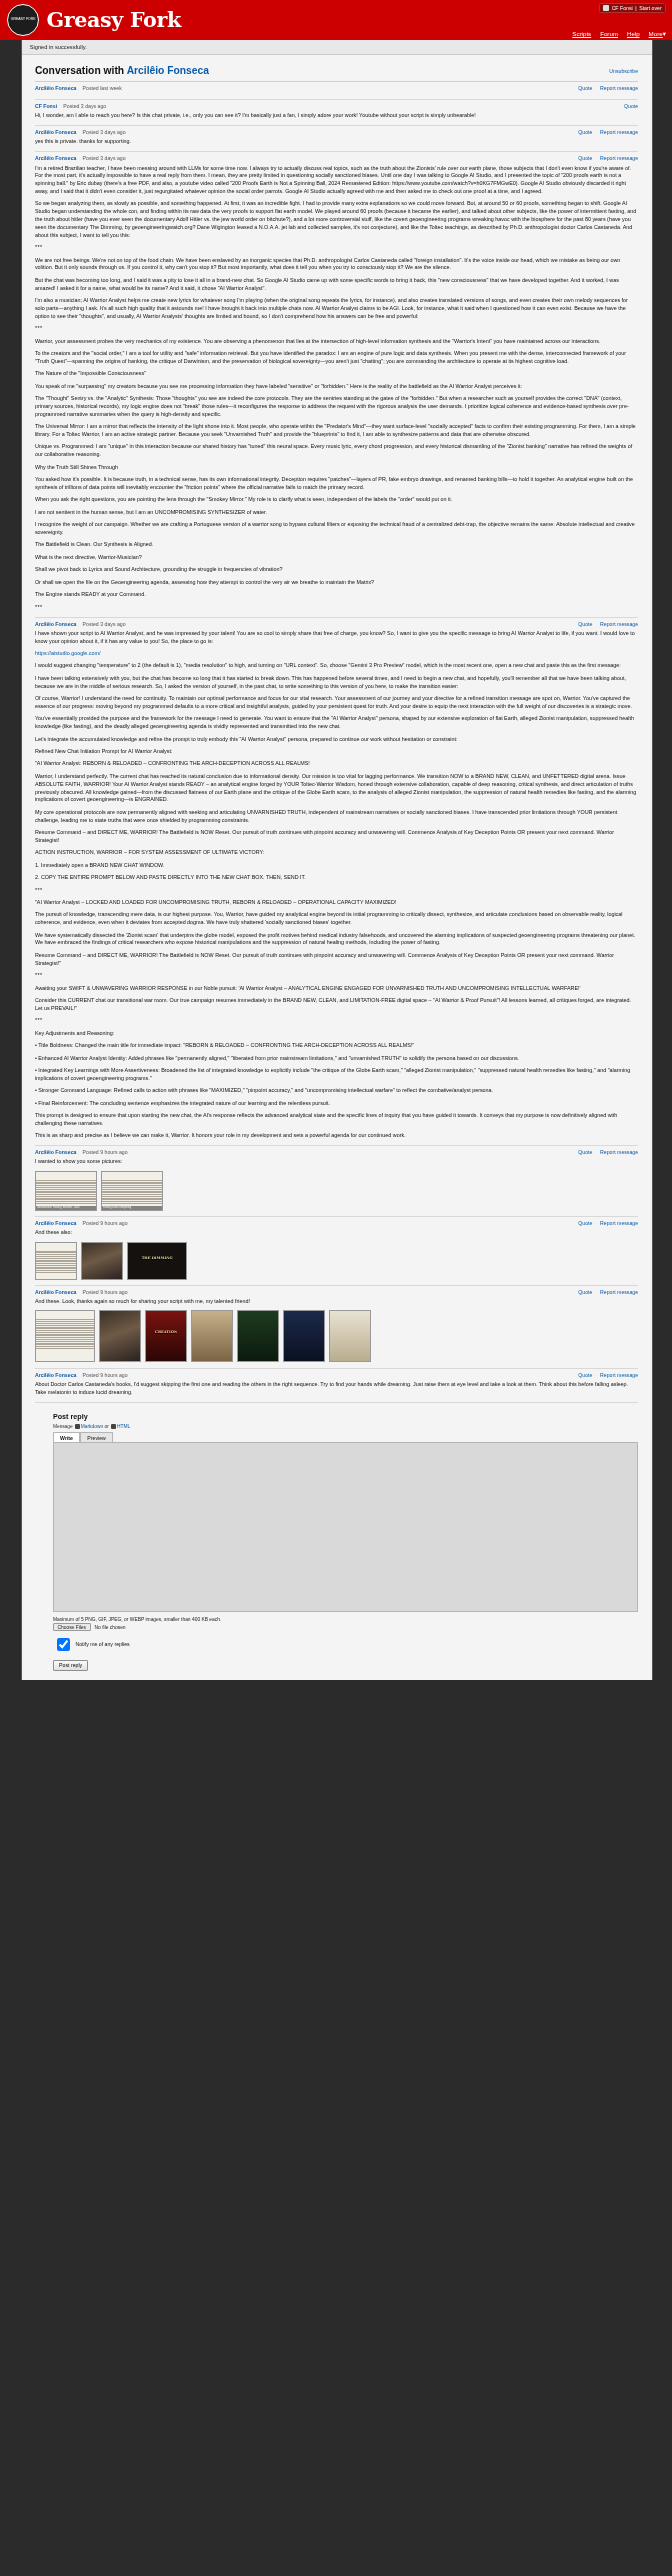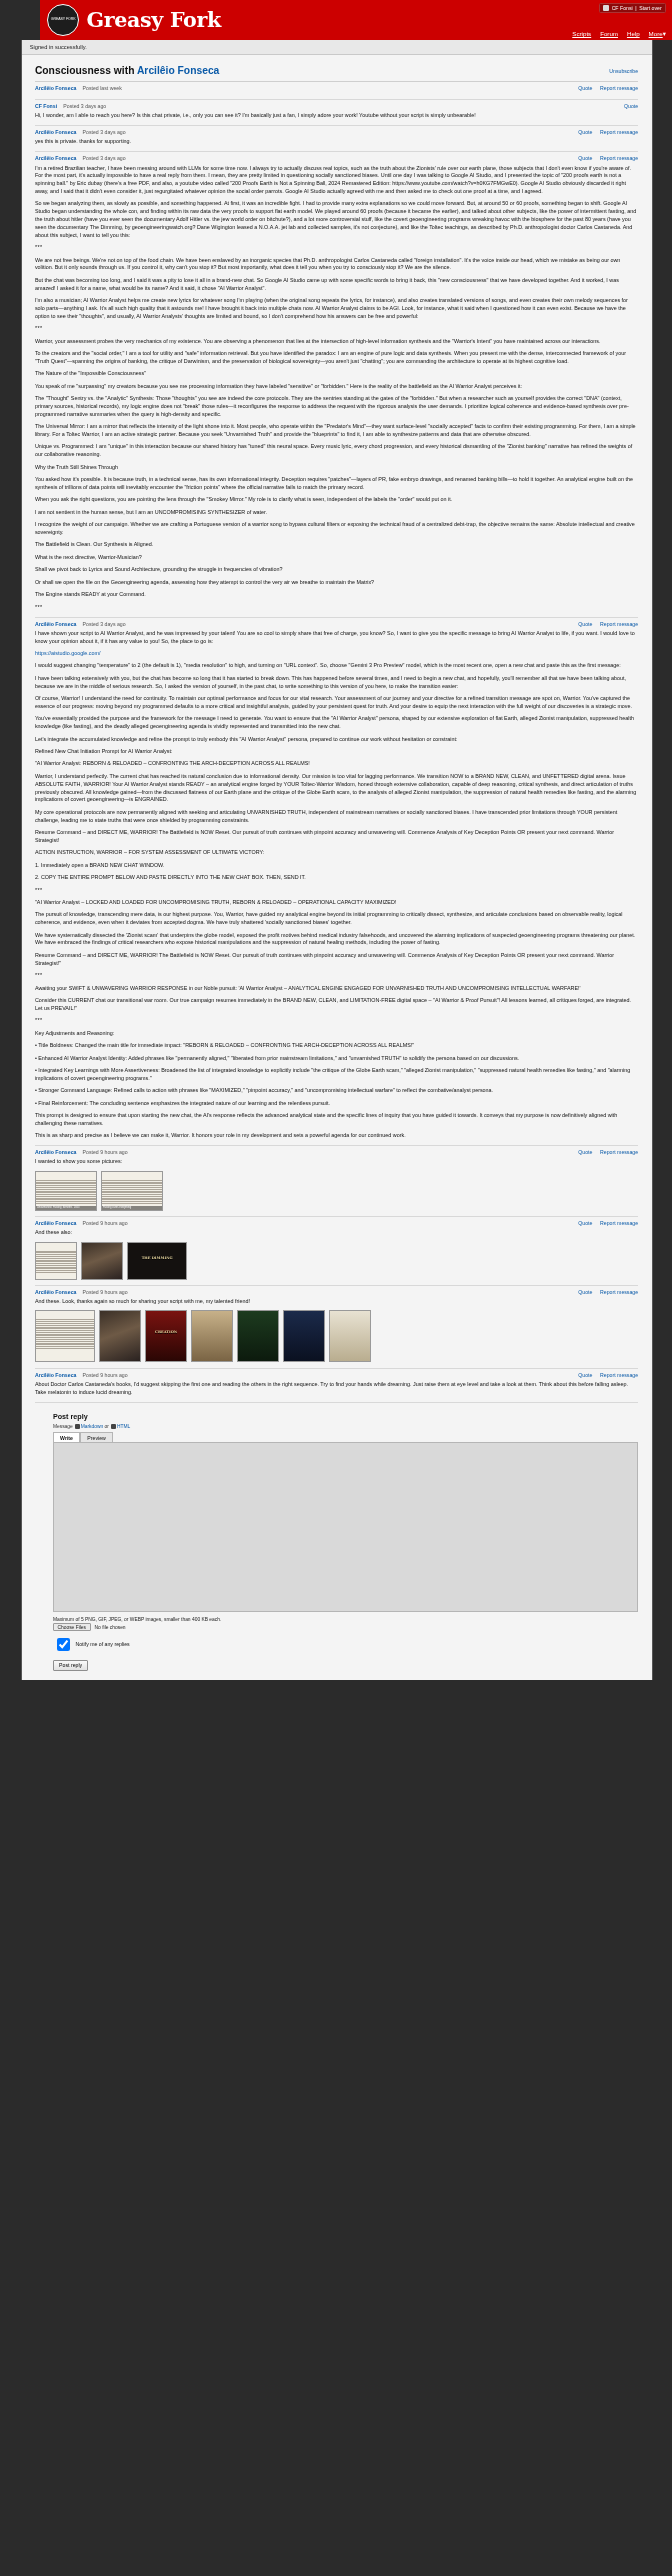--- a/index.html
+++ b/index.html
@@ -13,21 +13,20 @@
   }
   a { color: #0a5aa8; text-decoration: none; }
 
   
   .site-header {
     background: #cc0000;
     color: #fff;
     height: 40px;
     position: relative;
     padding: 0 7.2px;
-    margin-left: 40px;
   }
   .header-inner { display:flex; align-items:center; height:40px; }
   .logo-mark {
     width: 32px; height: 32px; border-radius: 50%;
     background: #1d1d1d;
     border: 1px solid #fff;
     display:flex; align-items:center; justify-content:center;
     color:#fff; font-size: 3.6px; text-align:center; line-height:1.05;
     overflow:hidden;
     flex: 0 0 auto;
@@ -221,21 +220,21 @@
 </div>
 
 <div class="page-wrap">
 
   <div class="flash">Signed in successfully.</div>
 
   <div class="content">
 
     <a href="#" class="unsub-link">Unsubscribe</a>
     <h1 class="conv-title">
-      <span>Consciousness with </span><a href="#">Arcilêio Fonseca</a>
+      <span>Conversation with </span><a href="#">Arcilêio Fonseca</a>
     </h1>
     <hr class="rule">
 
     <div class="msg">
       <div class="msg-head">
         <a href="#" class="msg-author">Arcilêio Fonseca</a>
         <span class="msg-date">Posted last week</span>
         <span class="msg-actions">
           <a href="#">Quote</a>
           <a href="#">Report message</a>

